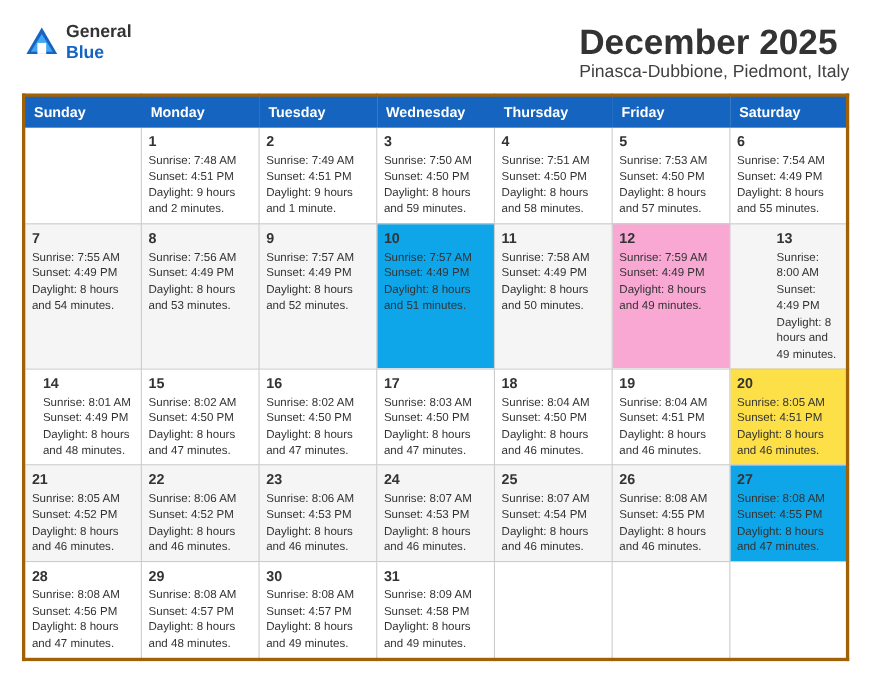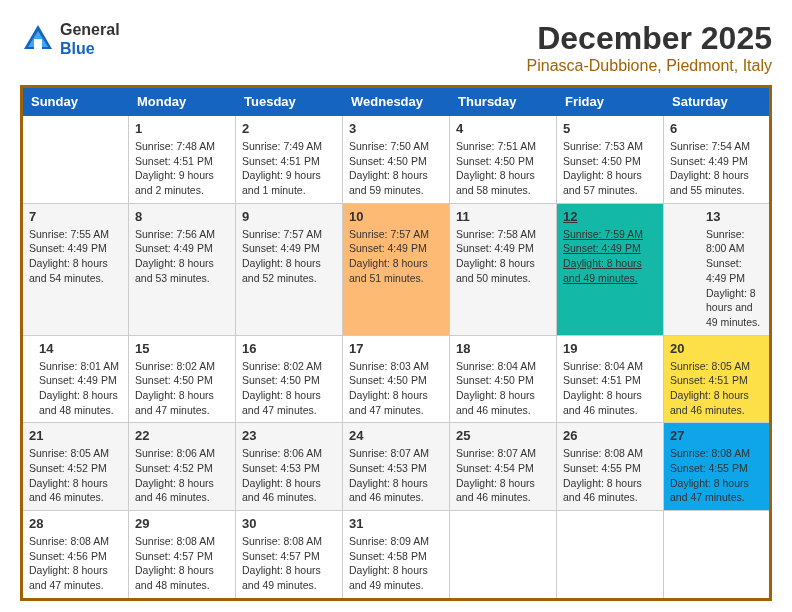--- a/index.html
+++ b/index.html
@@ -19,31 +19,30 @@
     .logo {
       display: flex;
       align-items: center;
       gap: 4px;
     }
     .logo-icon {
       width: 36px;
       height: 36px;
     }
     .title-block {
-      text-align: right;
     }
     .title-block h1 {
       font-size: 32px;
       font-weight: bold;
       color: #333;
     }
     .title-block h2 {
       font-size: 16px;
       font-weight: normal;
-      color: #a16207;
+      color: #404040;
     }
     .calendar {
       width: 100%;
       border-collapse: collapse;
       border: 3px solid #a16207;
     }
     .calendar th {
       background-color: #1565c0;
       color: #fff;
       font-size: 13px;
@@ -181,37 +180,37 @@
           </div>
         </td>
         <td style="background-color: rgb(245, 245, 245);">
           <span class="day-num">9</span>
           <div class="day-info">
             <span>Sunrise: 7:57 AM</span><br>
             <span>Sunset: 4:49 PM</span><br>
             <span>Daylight: 8 hours and 52 minutes.</span>
           </div>
         </td>
-        <td style="background-color: #fdba74;">
+        <td style="background-color: #0ea5e9;">
           <span class="day-num">10</span>
           <div class="day-info">
             <span>Sunrise: 7:57 AM</span><br>
             <span>Sunset: 4:49 PM</span><br>
             <span>Daylight: 8 hours and 51 minutes.</span>
           </div>
         </td>
         <td style="background-color: rgb(245, 245, 245);">
           <span class="day-num">11</span>
           <div class="day-info">
             <span>Sunrise: 7:58 AM</span><br>
             <span>Sunset: 4:49 PM</span><br>
             <span>Daylight: 8 hours and 50 minutes.</span>
           </div>
         </td>
-        <td style="background-color: #14b8a6; text-decoration: underline;">
+        <td style="background-color: #f9a8d4;">
           <span class="day-num">12</span>
           <div class="day-info">
             <span>Sunrise: 7:59 AM</span><br>
             <span>Sunset: 4:49 PM</span><br>
             <span>Daylight: 8 hours and 49 minutes.</span>
           </div>
         </td>
         <td style="background-color: rgb(245, 245, 245); padding-left: 42px;">
           <span class="day-num">13</span>
           <div class="day-info">

